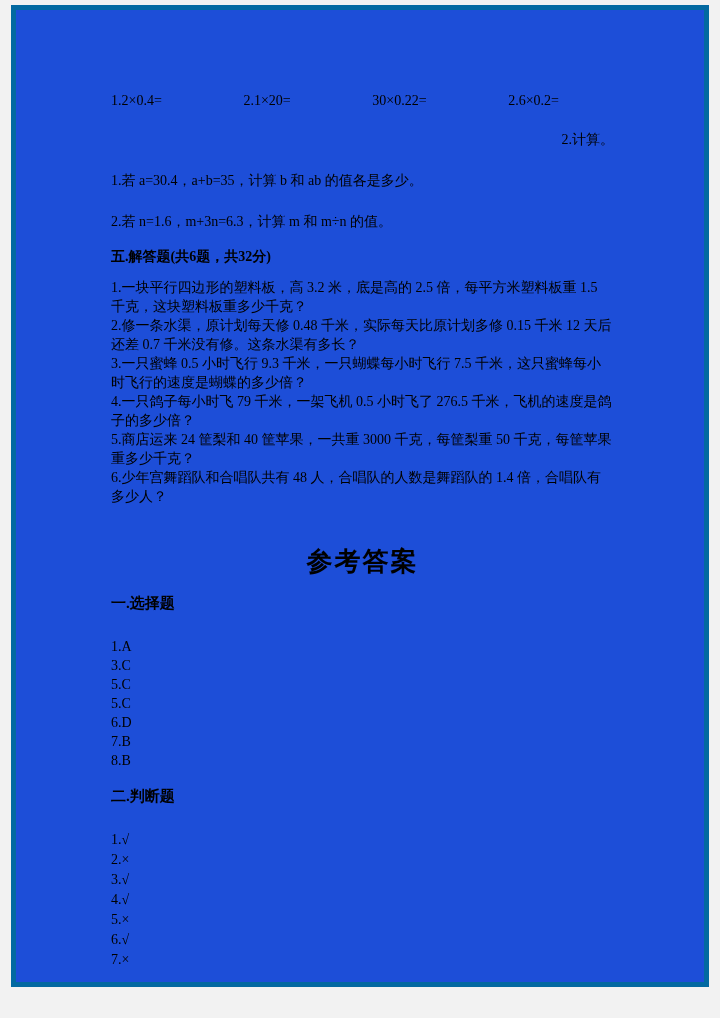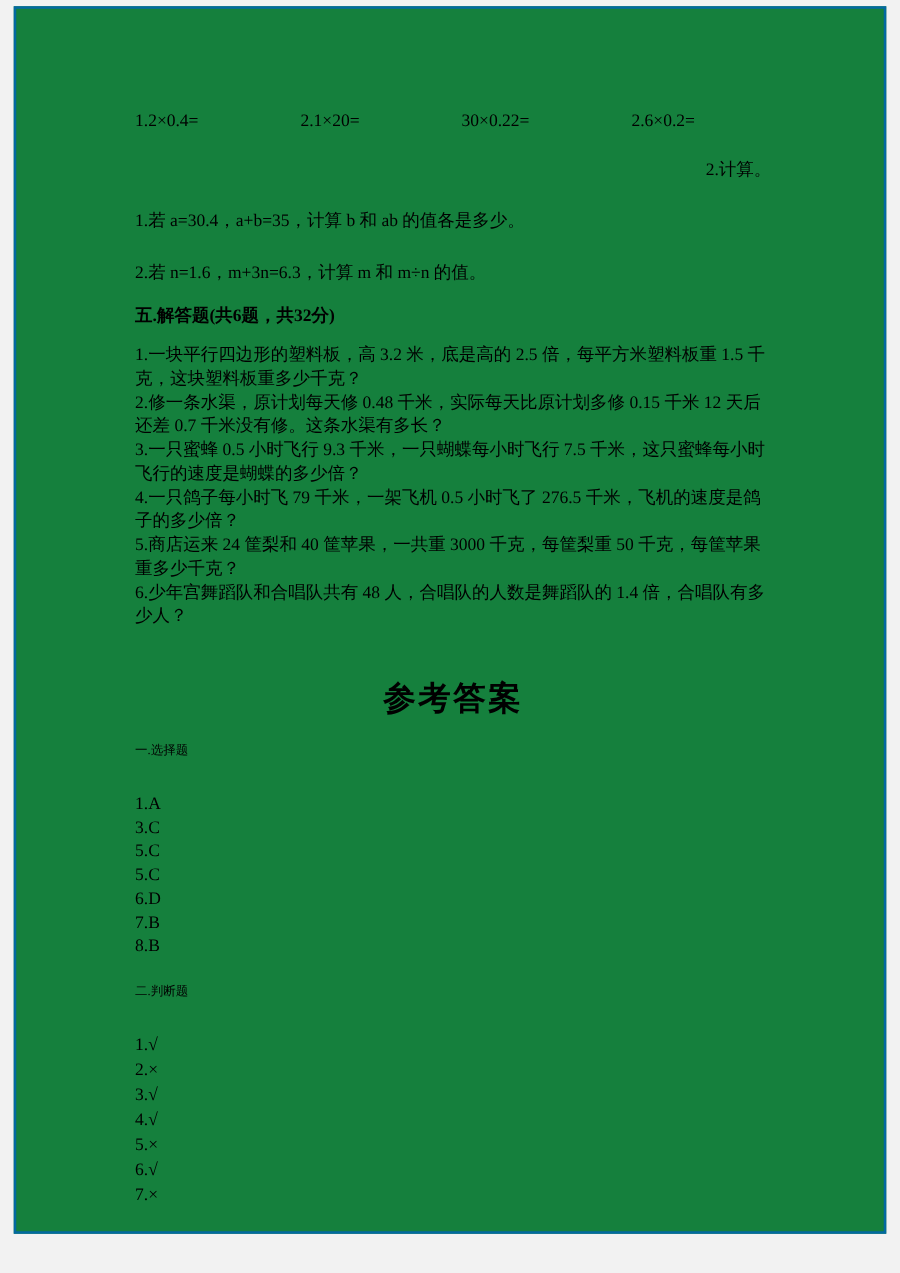--- a/index.html
+++ b/index.html
@@ -8,22 +8,22 @@
     height: 1018px;
     background: #f2f2f2;
     font-family: "Liberation Serif", "DejaVu Serif", serif;
     color: #000;
     overflow: hidden;
   }
   .page {
     width: 698px;
     height: 982px;
     margin: 5px auto 0;
-    background: #15803d;
-    border: 2px solid #0369a1;
+    background: #1d4ed8;
+    border: 5px solid #0369a1;
   }
   .content {
     padding: 82px 90px 0 95px;
     font-size: 14px;
     line-height: 19px;
   }
   .calc-row {
     display: flex;
     justify-content: space-between;
     width: 448px;
@@ -41,22 +41,22 @@
   .answers-heading {
     margin-top: 41px;
     text-align: center;
     font-size: 26px;
     font-weight: bold;
     letter-spacing: 2px;
     line-height: 30px;
   }
   .answers-section-title {
     margin-top: 17px;
-    font-weight: normal;
-    font-size: 10px;
+    font-weight: bold;
+    font-size: 15px;
   }
   .answer-list { margin-top: 24px; }
   .answer-item { line-height: 19px; }
   .answer-list.judge .answer-item { line-height: 20px; }
 </style>
 </head>
 <body>
 
 <div class="page">
   <div class="content">

